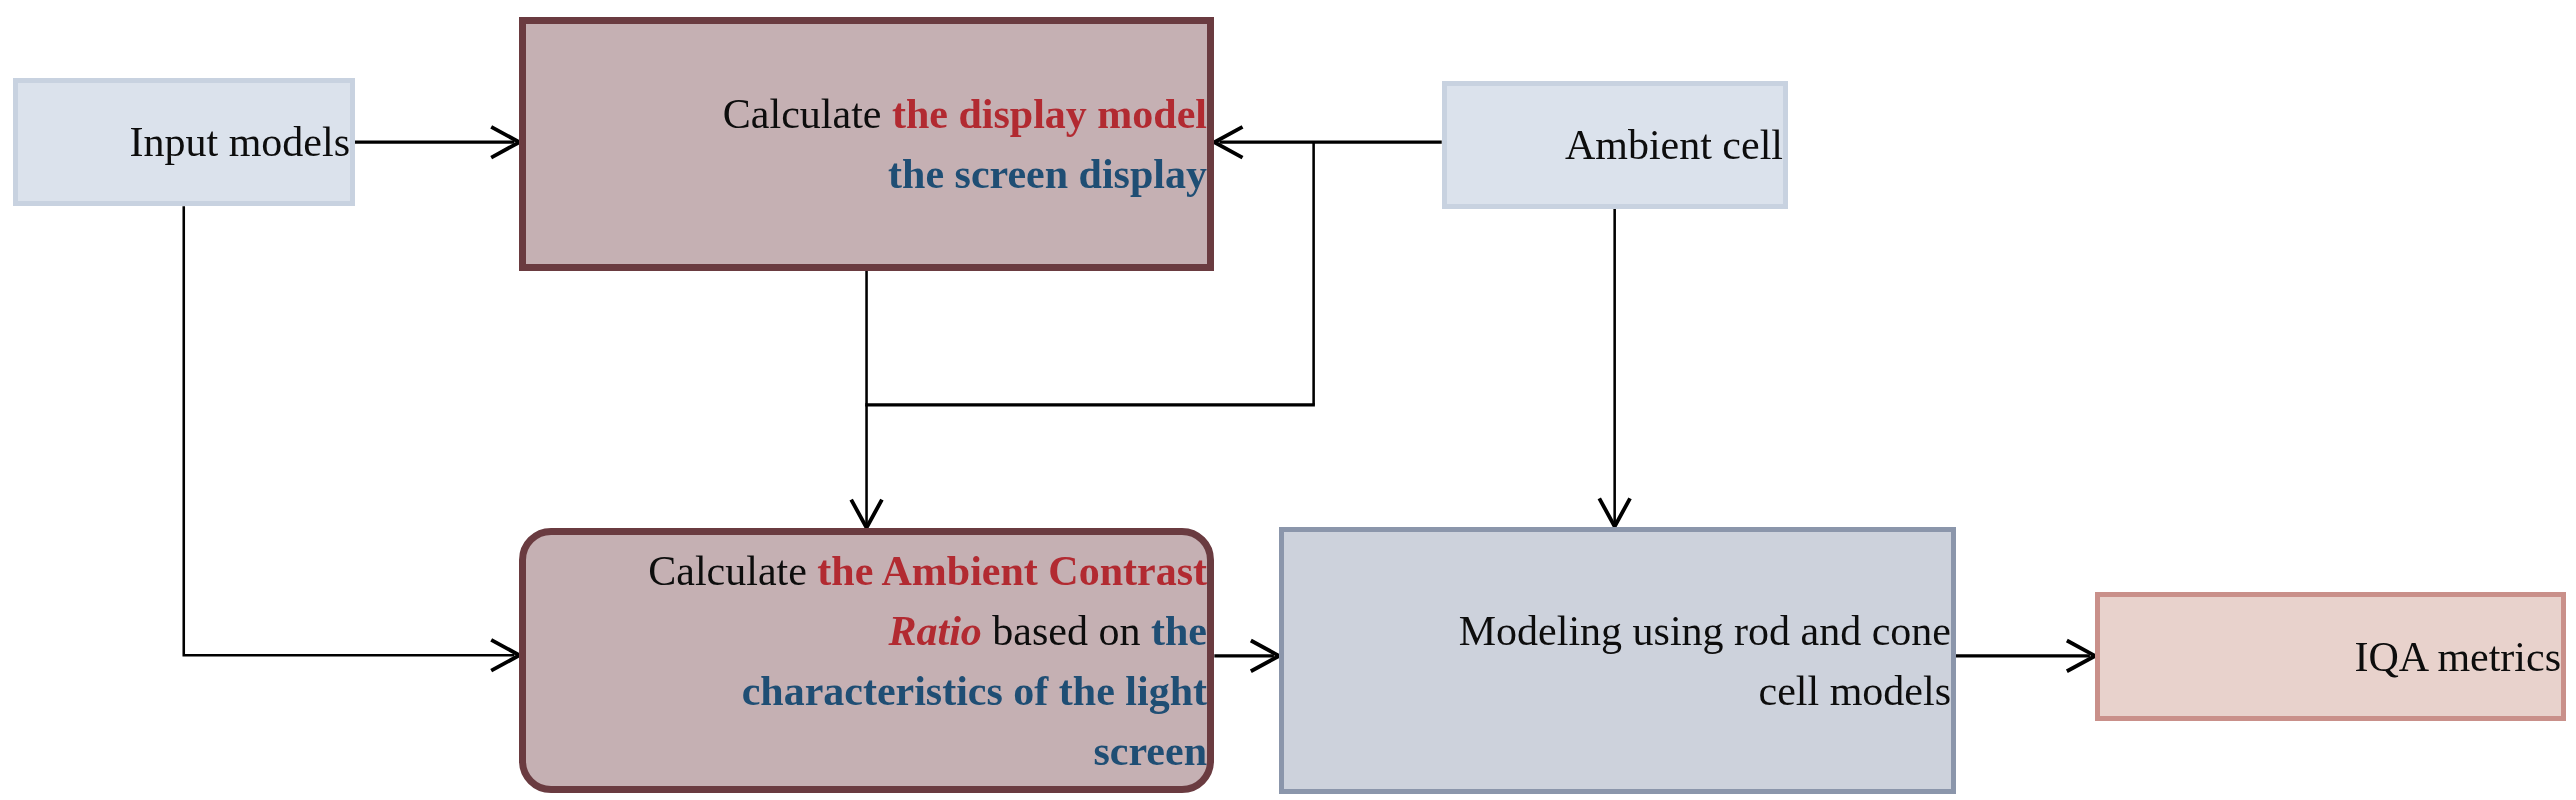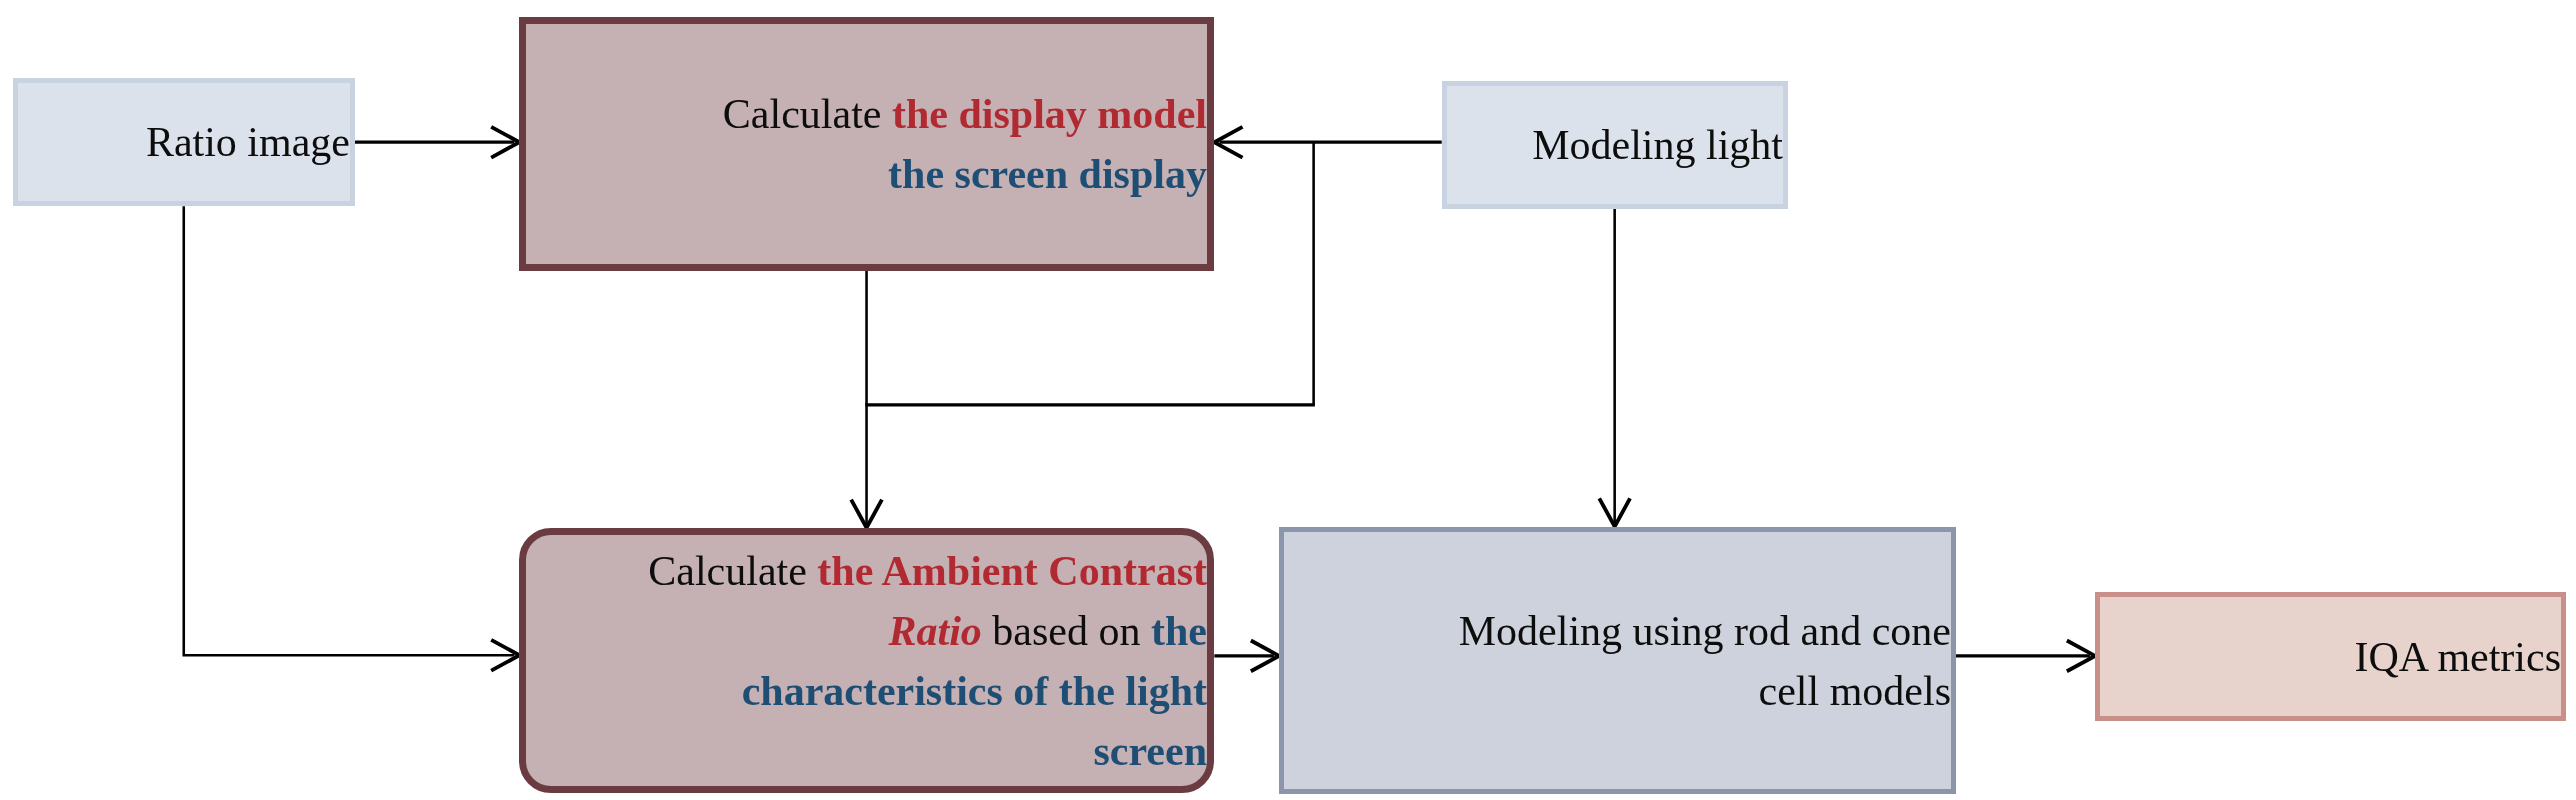--- a/index.html
+++ b/index.html
@@ -113,32 +113,32 @@
       <polyline class="head" points="1952,1000 1996,1024 1952,1048"></polyline>
     </g>
 
     <g>
       <path class="shaft" d="M3052 1024 H3262"></path>
       <polyline class="head" points="3226,1000 3270,1024 3226,1048"></polyline>
     </g>
   </svg>
 
   <div id="node-input" class="node node-plain">
-    <div class="txt line">Ratio image</div>
+    <div class="txt line">Input models</div>
   </div>
 
   <div id="node-display" class="node node-maroon">
     <div class="txt">
         <div class="line"><span style="color: rgb(13, 13, 13);">Calculate </span><span style="color: rgb(178, 42, 49); font-weight: bold;">the display model</span></div>
         <div class="line"><span style="color: rgb(31, 78, 116); font-weight: bold;">the screen display</span></div>
       </div>
   </div>
 
   <div id="node-ambient" class="node node-plain">
-    <div class="txt line">Modeling light</div>
+    <div class="txt line">Ambient cell</div>
   </div>
 
   <div id="node-acr" class="node node-maroon">
     <div class="txt">
         <div class="line"><span style="color: rgb(13, 13, 13);">Calculate </span><span style="color: rgb(178, 42, 49); font-weight: bold;">the Ambient Contrast</span></div>
         <div class="line"><span style="color: rgb(178, 42, 49); font-weight: bold; font-style: italic;">Ratio</span><span style="color: rgb(13, 13, 13);"> based on </span><span style="color: rgb(31, 78, 116); font-weight: bold;">the</span></div>
         <div class="line"><span style="color: rgb(31, 78, 116); font-weight: bold;">characteristics of the light</span></div>
         <div class="line"><span style="color: rgb(31, 78, 116); font-weight: bold;">screen</span></div>
       </div>
   </div>

